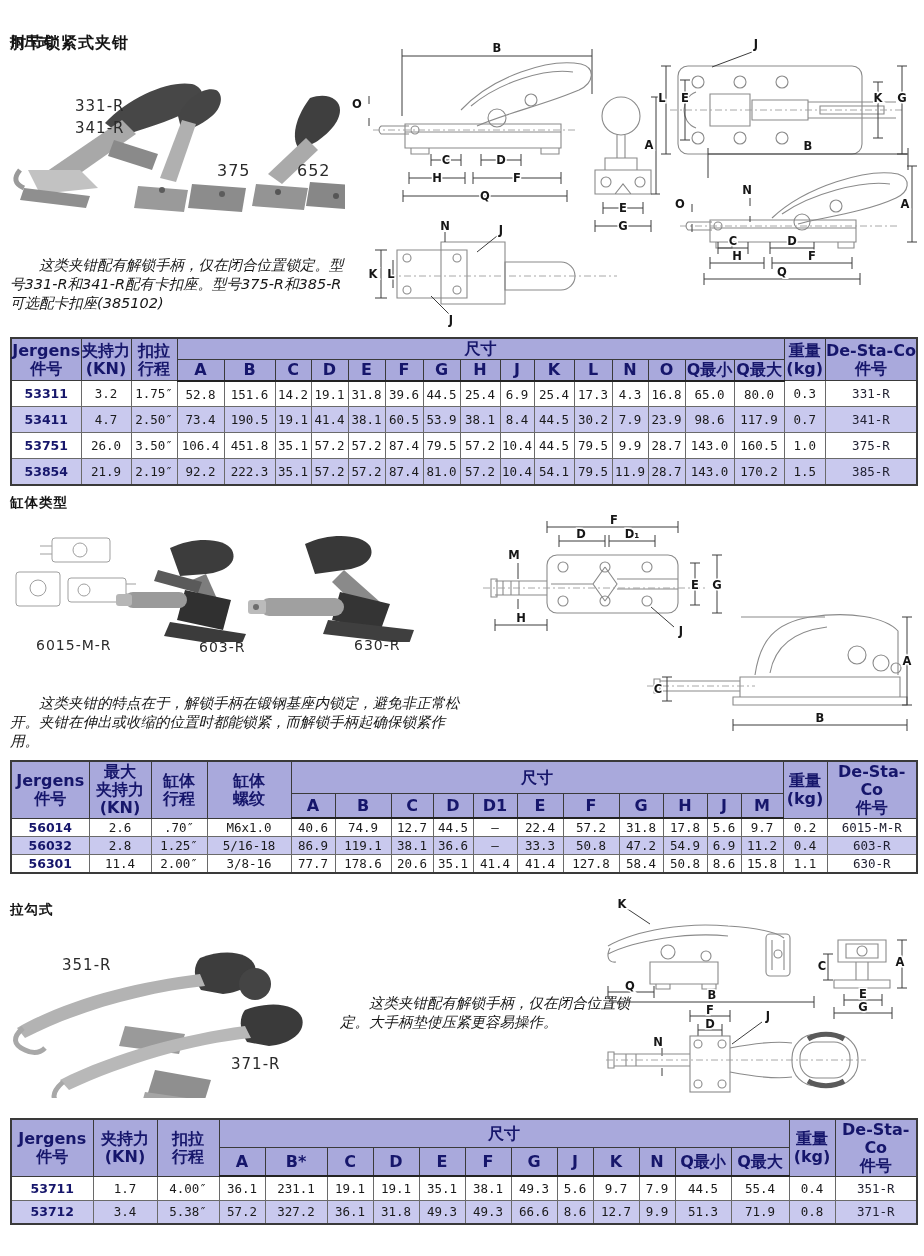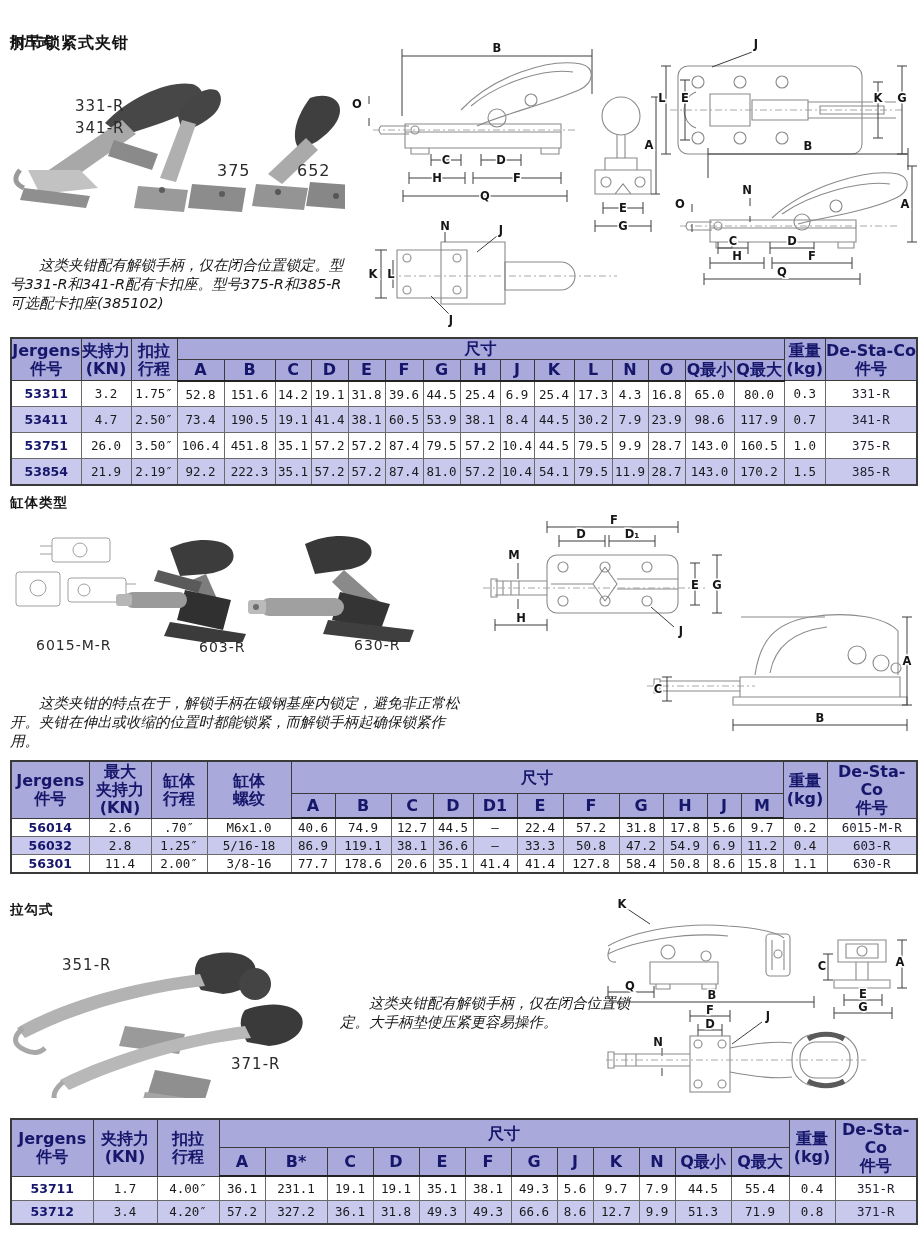--- a/index.html
+++ b/index.html
@@ -630,21 +630,21 @@
         <td>9.7</td>
         <td>7.9</td>
         <td>44.5</td>
         <td>55.4</td>
         <td>0.4</td>
         <td class="desta">351-R</td>
       </tr>
       <tr class="alt">
         <td class="part">53712</td>
         <td>3.4</td>
-        <td>4.20″</td>
+        <td>5.38″</td>
         <td>57.2</td>
         <td>327.2</td>
         <td>36.1</td>
         <td>31.8</td>
         <td>49.3</td>
         <td>49.3</td>
         <td>66.6</td>
         <td>8.6</td>
         <td>12.7</td>
         <td>9.9</td>

